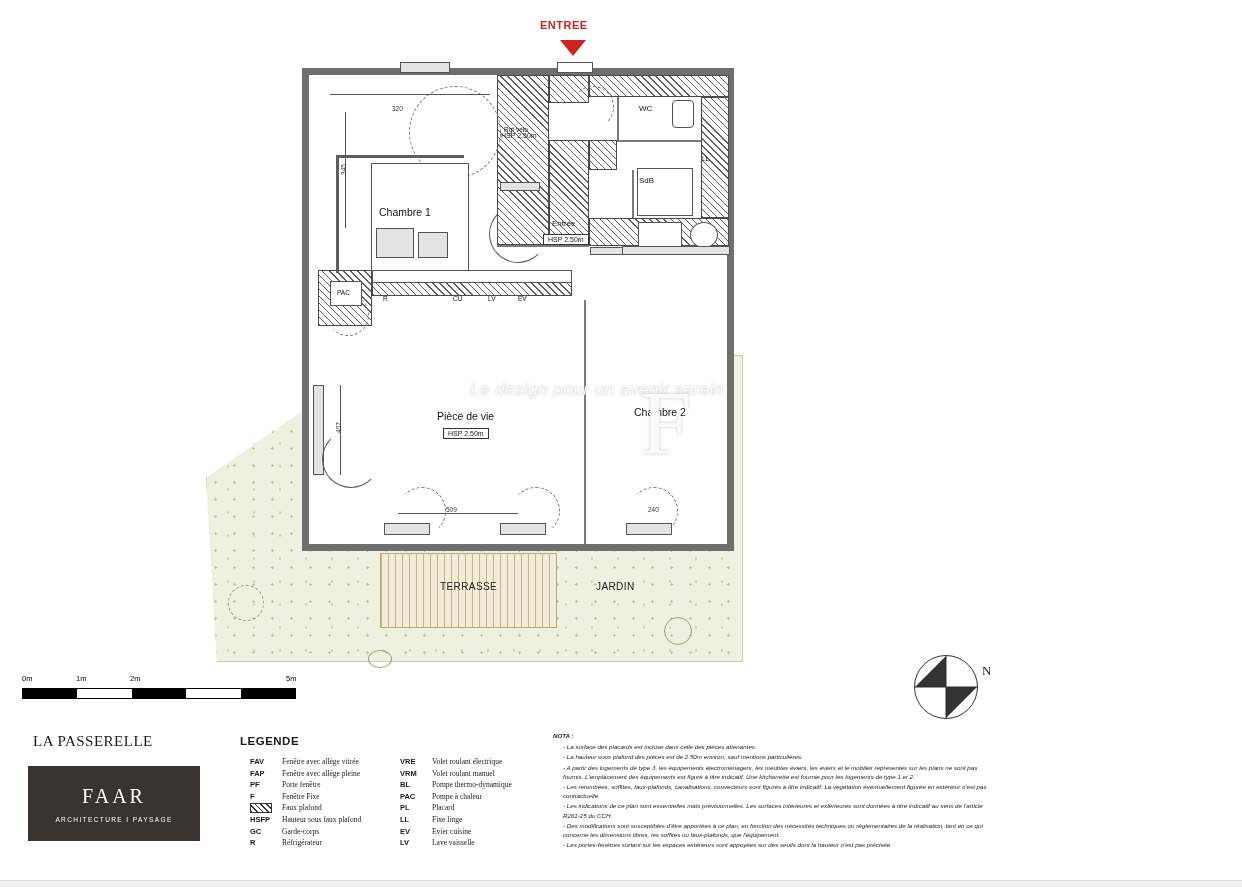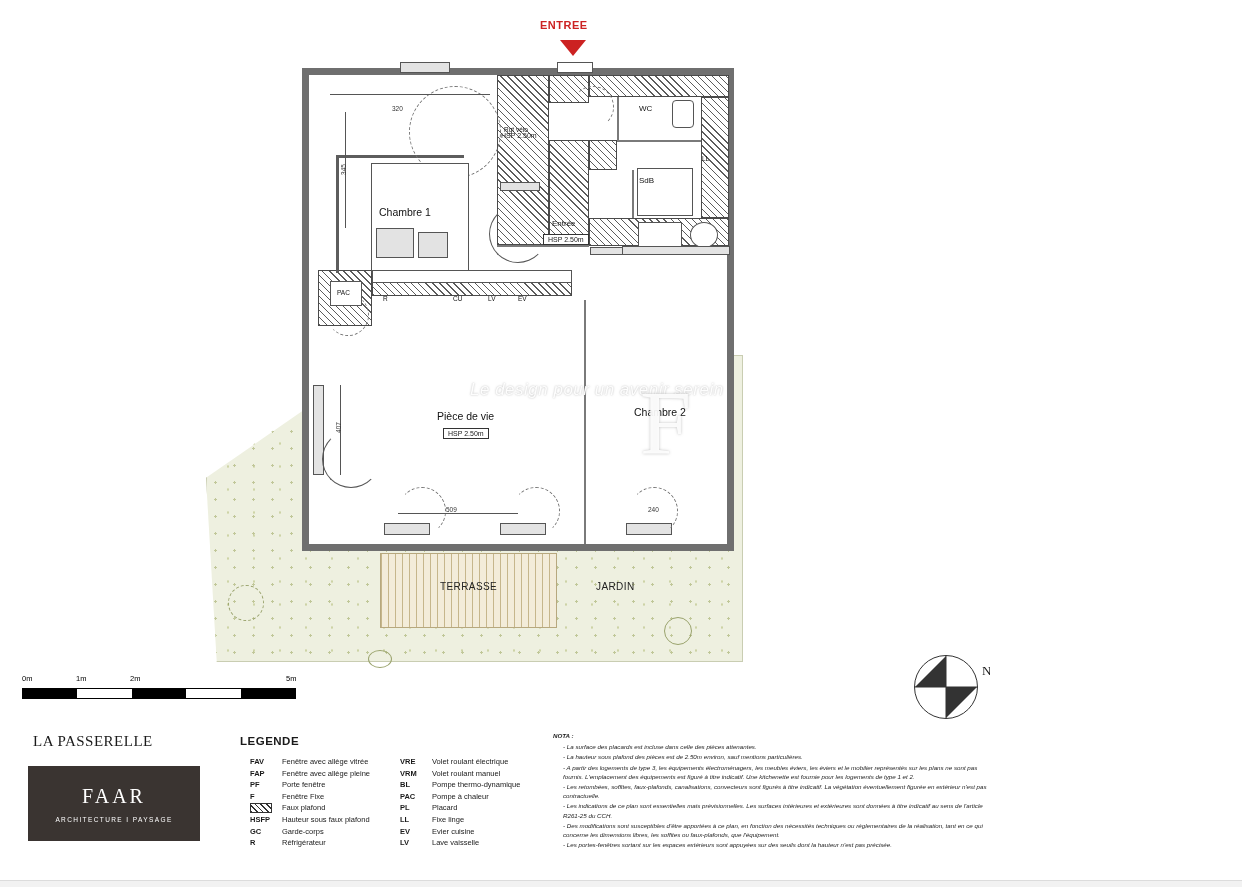--- a/index.html
+++ b/index.html
@@ -258,21 +258,21 @@
     font-weight: bold;
     letter-spacing: .5px;
   }
   .legend-col {
     position: absolute;
     font-size: 7.5px;
     line-height: 11.6px;
   }
   .legend-col .row { display: flex; }
   .legend-col .abbr { width: 32px; font-weight: bold; }
-  .legend-col .desc { white-space: nowrap; }
+  .legend-col .desc { white-space: nowrap; font-family: Liberation Serif, serif; }
   .hatch-swatch {
     display: inline-block;
     width: 20px; height: 8px;
     border: 1px solid #333;
     background-image: repeating-linear-gradient(45deg, #333 0px, #333 1px, transparent 1px, transparent 4px);
     vertical-align: middle;
   }
 
   .nota {
     position: absolute;

